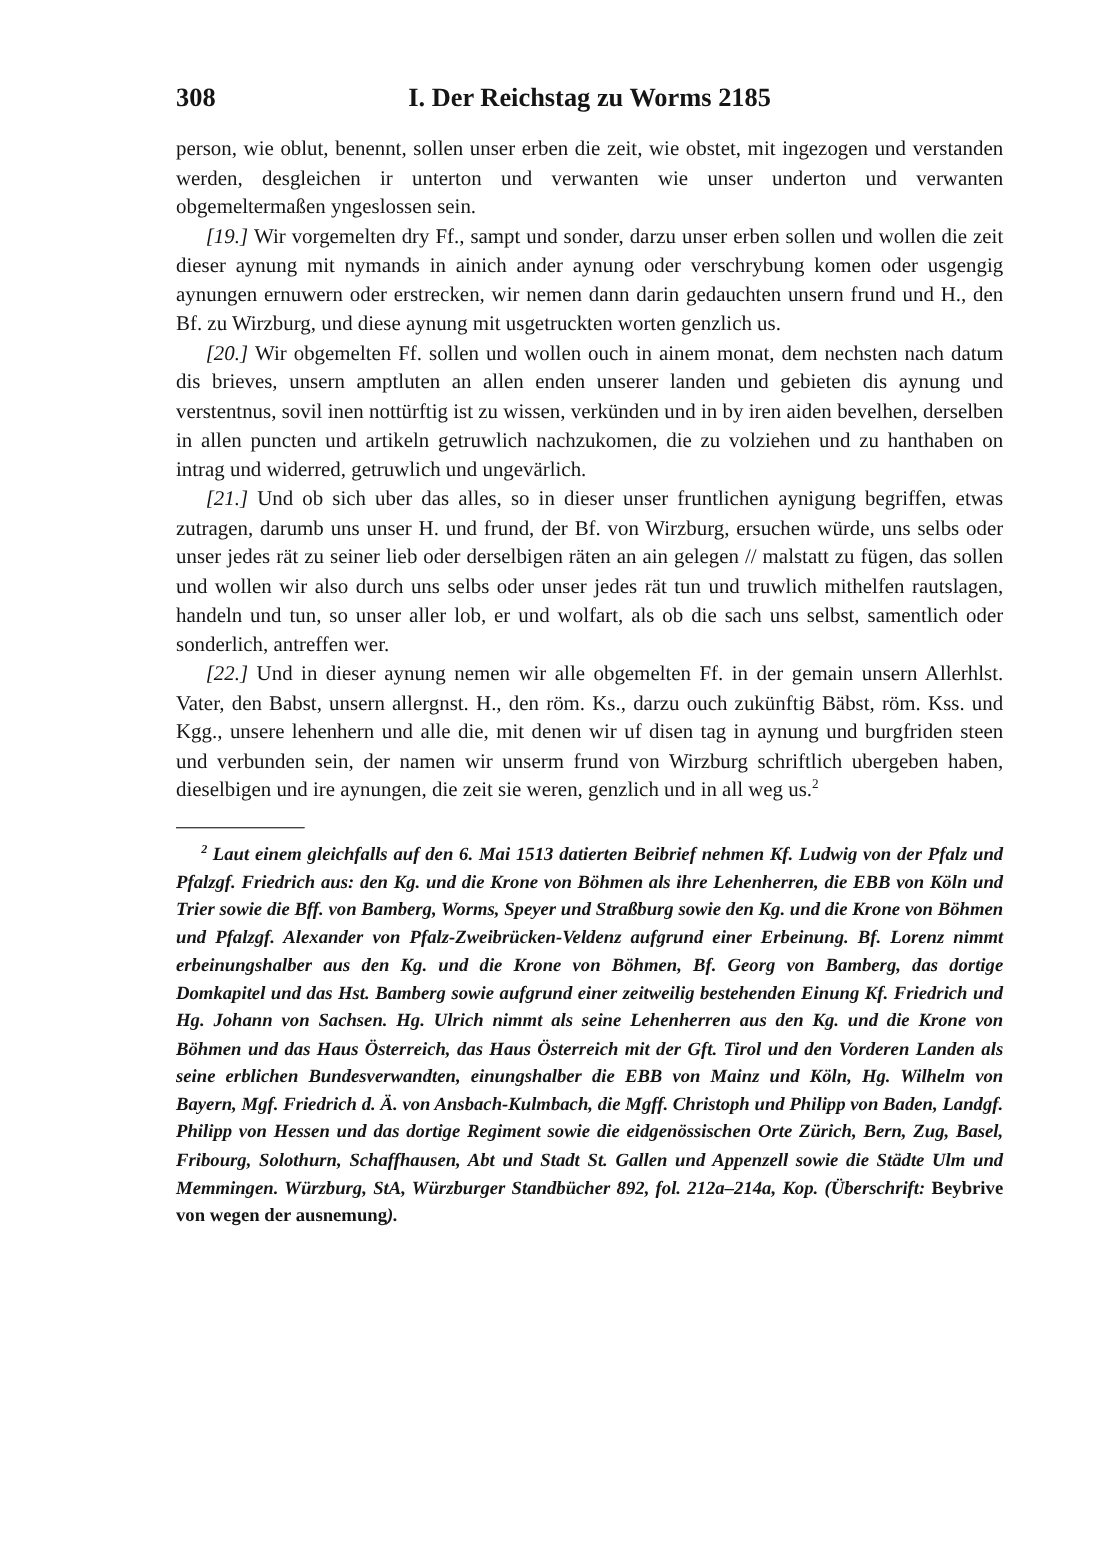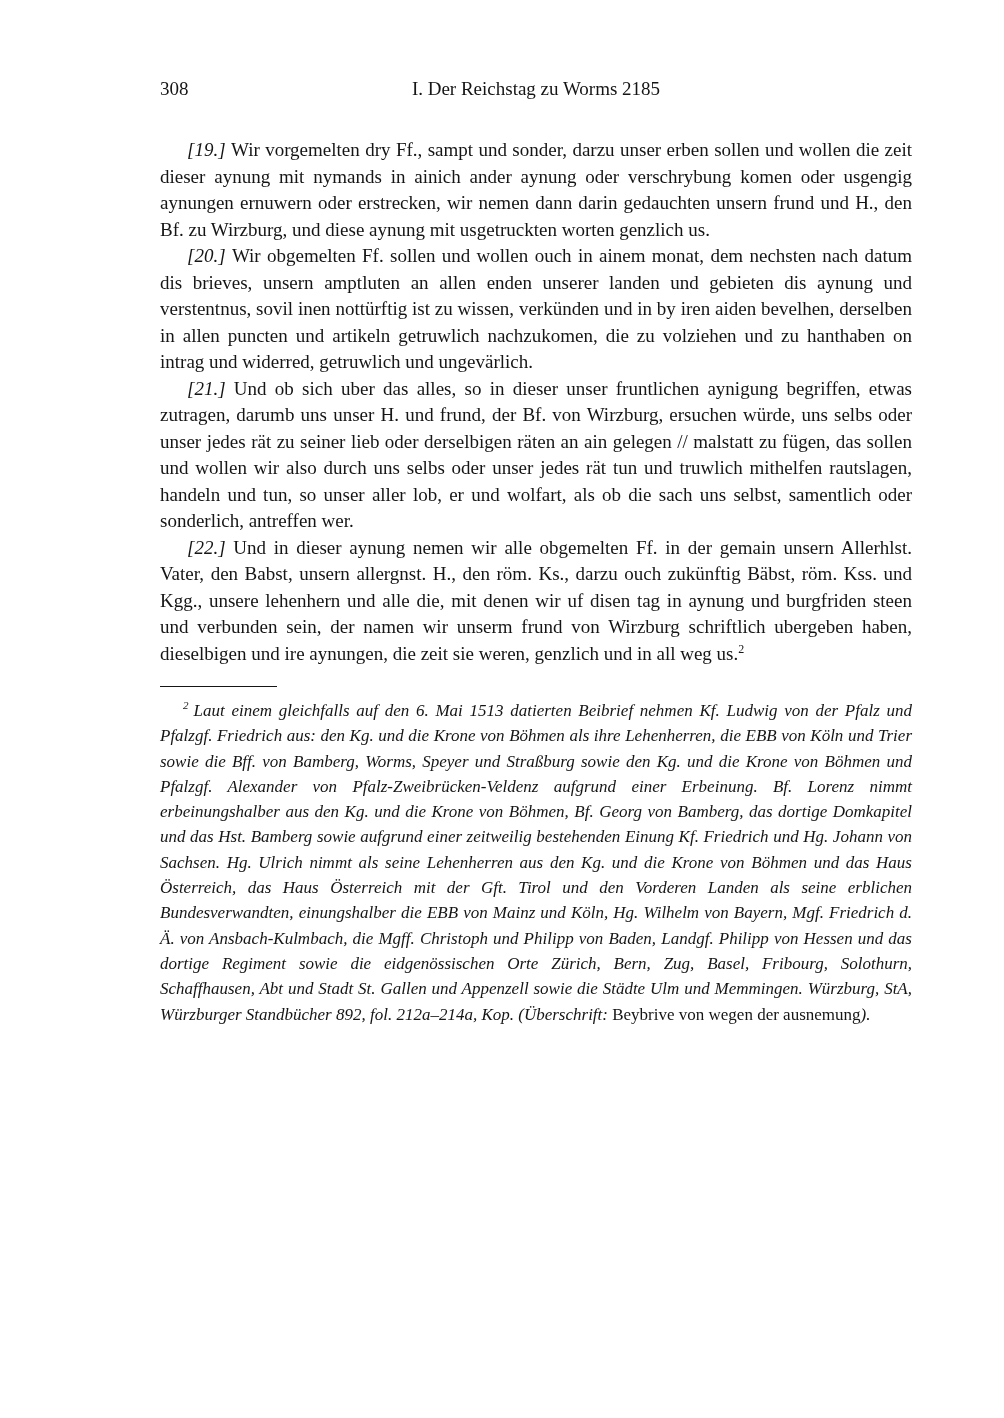--- a/index.html
+++ b/index.html
@@ -17,23 +17,24 @@
     overflow: hidden;
   }
   .content {
     position: absolute;
     left: 160px;
     top: 76px;
     width: 752px;
   }
   .header {
     position: relative;
-    font-size: 19px;
+    font-size: 24px;
     line-height: 26px;
-    margin-bottom: 35px;
+    margin-bottom: 21px;
+    font-weight: bold;
   }
   .page-number {
     position: absolute;
     left: 0;
     top: 0;
   }
   .running-title {
     display: block;
     text-align: center;
   }
@@ -60,20 +61,21 @@
     width: 117px;
     margin: 19px 0 11px 0;
   }
   .footnote {
     margin: 0;
     font-size: 17px;
     line-height: 25.3px;
     text-align: justify;
     font-style: italic;
     text-indent: 23px;
+    font-weight: bold;
   }
   .fn-marker {
     font-size: 11px;
     line-height: 0;
     vertical-align: super;
     font-style: italic;
     margin-right: 5px;
   }
   .fn-roman {
     font-style: normal;
@@ -84,20 +86,21 @@
 
 <div class="page">
   <div class="content">
 
     <div class="header">
       <span class="page-number">308</span>
       <span class="running-title">I. Der Reichstag zu Worms 2185</span>
     </div>
 
     <div class="body-text">
+      <p><span>person, wie oblut, benennt, sollen unser erben die zeit, wie obstet, mit ingezogen und verstanden werden, desgleichen ir unterton und verwanten wie unser underton und verwanten obgemeltermaßen yngeslossen sein.</span></p>
       <p class="indent"><span class="par-num">[19.] </span><span>Wir vorgemelten dry Ff., sampt und sonder, darzu unser erben sollen und wollen die zeit dieser aynung mit nymands in ainich ander aynung oder verschrybung komen oder usgengig aynungen ernuwern oder erstrecken, wir nemen dann darin gedauchten unsern frund und H., den Bf. zu Wirzburg, und diese aynung mit usgetruckten worten genzlich us.</span></p>
       <p class="indent"><span class="par-num">[20.] </span><span>Wir obgemelten Ff. sollen und wollen ouch in ainem monat, dem nechsten nach datum dis brieves, unsern amptluten an allen enden unserer landen und gebieten dis aynung und verstentnus, sovil inen nottürftig ist zu wissen, verkünden und in by iren aiden bevelhen, derselben in allen puncten und artikeln getruwlich nachzukomen, die zu volziehen und zu hanthaben on intrag und widerred, getruwlich und ungevärlich.</span></p>
       <p class="indent"><span class="par-num">[21.] </span><span>Und ob sich uber das alles, so in dieser unser fruntlichen aynigung begriffen, etwas zutragen, darumb uns unser H. und frund, der Bf. von Wirzburg, ersuchen würde, uns selbs oder unser jedes rät zu seiner lieb oder derselbigen räten an ain gelegen // malstatt zu fügen, das sollen und wollen wir also durch uns selbs oder unser jedes rät tun und truwlich mithelfen rautslagen, handeln und tun, so unser aller lob, er und wolfart, als ob die sach uns selbst, samentlich oder sonderlich, antreffen wer.</span></p>
       <p class="indent"><span class="par-num">[22.] </span><span>Und in dieser aynung nemen wir alle obgemelten Ff. in der gemain unsern Allerhlst. Vater, den Babst, unsern allergnst. H., den röm. Ks., darzu ouch zukünftig Bäbst, röm. Kss. und Kgg., unsere lehenhern und alle die, mit denen wir uf disen tag in aynung und burgfriden steen und verbunden sein, der namen wir unserm frund von Wirzburg schriftlich ubergeben haben, dieselbigen und ire aynungen, die zeit sie weren, genzlich und in all weg us.</span><sup class="fn-ref">2</sup></p>
     </div>
 
     <hr class="footnote-rule">
 
     <p class="footnote"><sup class="fn-marker">2</sup><span>Laut einem gleichfalls auf den 6. Mai 1513 datierten Beibrief nehmen Kf. Ludwig von der Pfalz und Pfalzgf. Friedrich aus: den Kg. und die Krone von Böhmen als ihre Lehenherren, die EBB von Köln und Trier sowie die Bff. von Bamberg, Worms, Speyer und Straßburg sowie den Kg. und die Krone von Böhmen und Pfalzgf. Alexander von Pfalz-Zweibrücken-Veldenz aufgrund einer Erbeinung. Bf. Lorenz nimmt erbeinungshalber aus den Kg. und die Krone von Böhmen, Bf. Georg von Bamberg, das dortige Domkapitel und das Hst. Bamberg sowie aufgrund einer zeitweilig bestehenden Einung Kf. Friedrich und Hg. Johann von Sachsen. Hg. Ulrich nimmt als seine Lehenherren aus den Kg. und die Krone von Böhmen und das Haus Österreich, das Haus Österreich mit der Gft. Tirol und den Vorderen Landen als seine erblichen Bundesverwandten, einungshalber die EBB von Mainz und Köln, Hg. Wilhelm von Bayern, Mgf. Friedrich d. Ä. von Ansbach-Kulmbach, die Mgff. Christoph und Philipp von Baden, Landgf. Philipp von Hessen und das dortige Regiment sowie die eidgenössischen Orte Zürich, Bern, Zug, Basel, Fribourg, Solothurn, Schaffhausen, Abt und Stadt St. Gallen und Appenzell sowie die Städte Ulm und Memmingen. Würzburg, StA, Würzburger Standbücher 892, fol. 212a–214a, Kop. (Überschrift: </span><span class="fn-roman">Beybrive von wegen der ausnemung</span><span>).</span></p>
 

